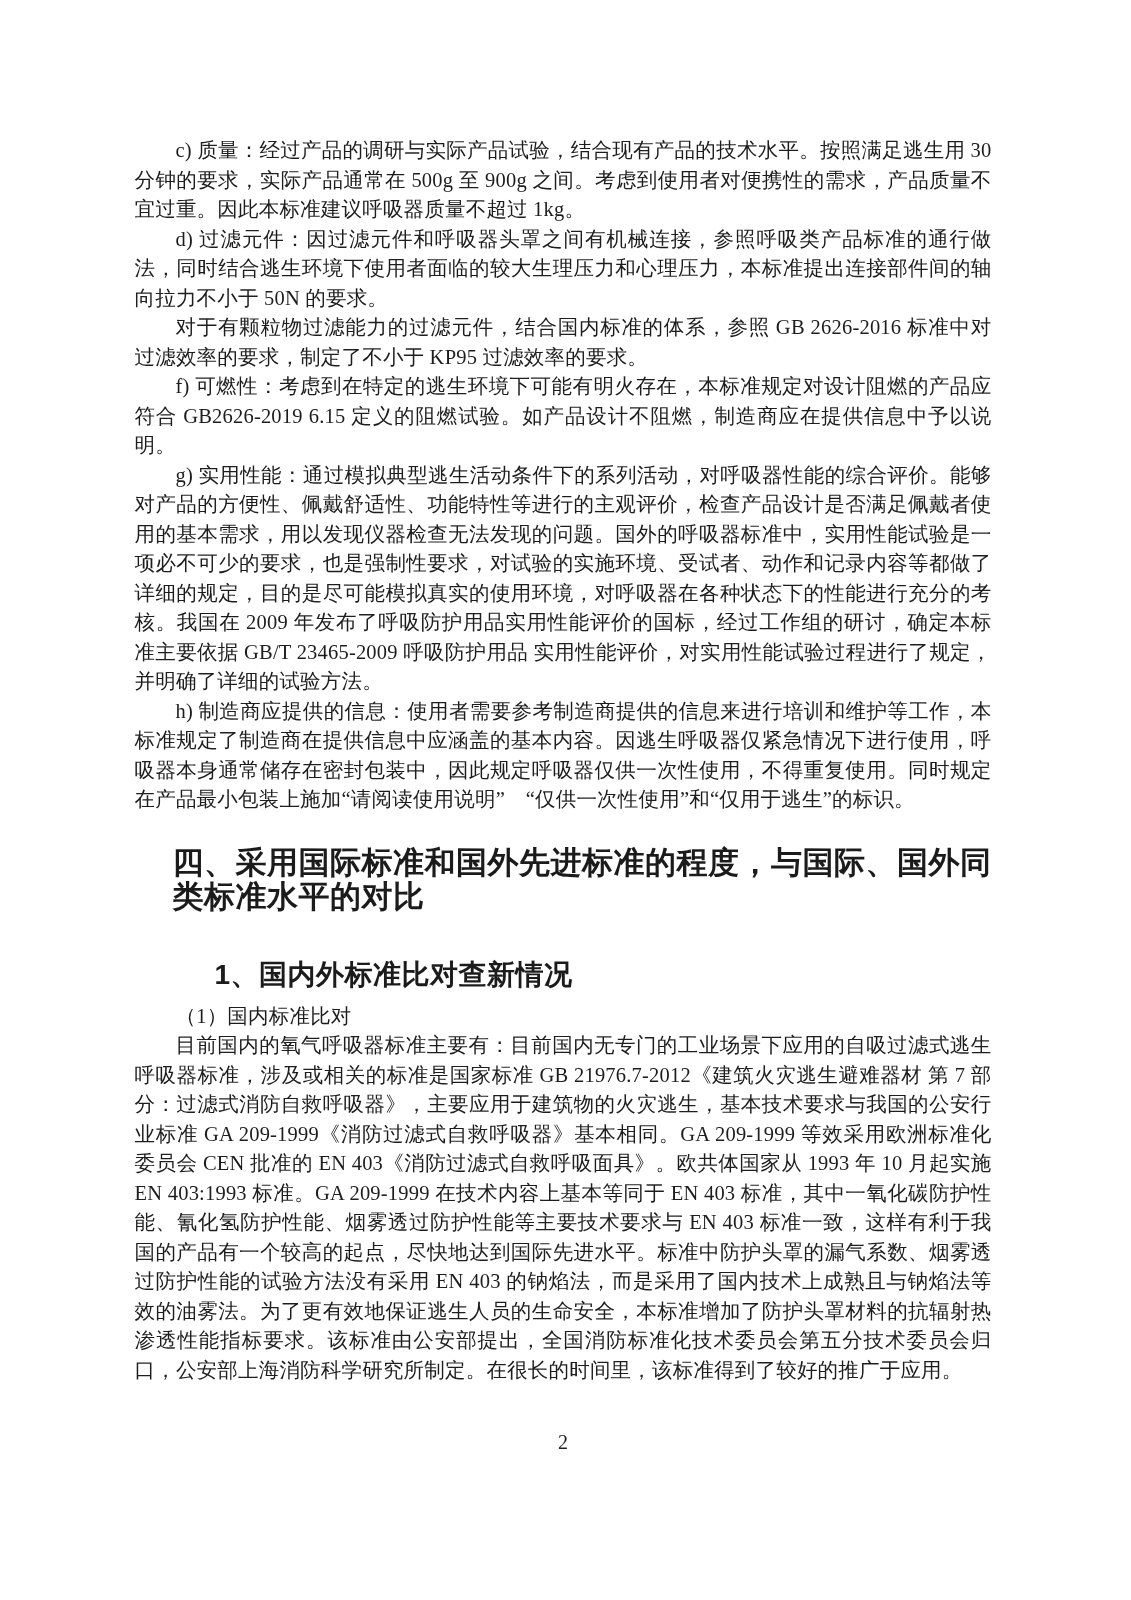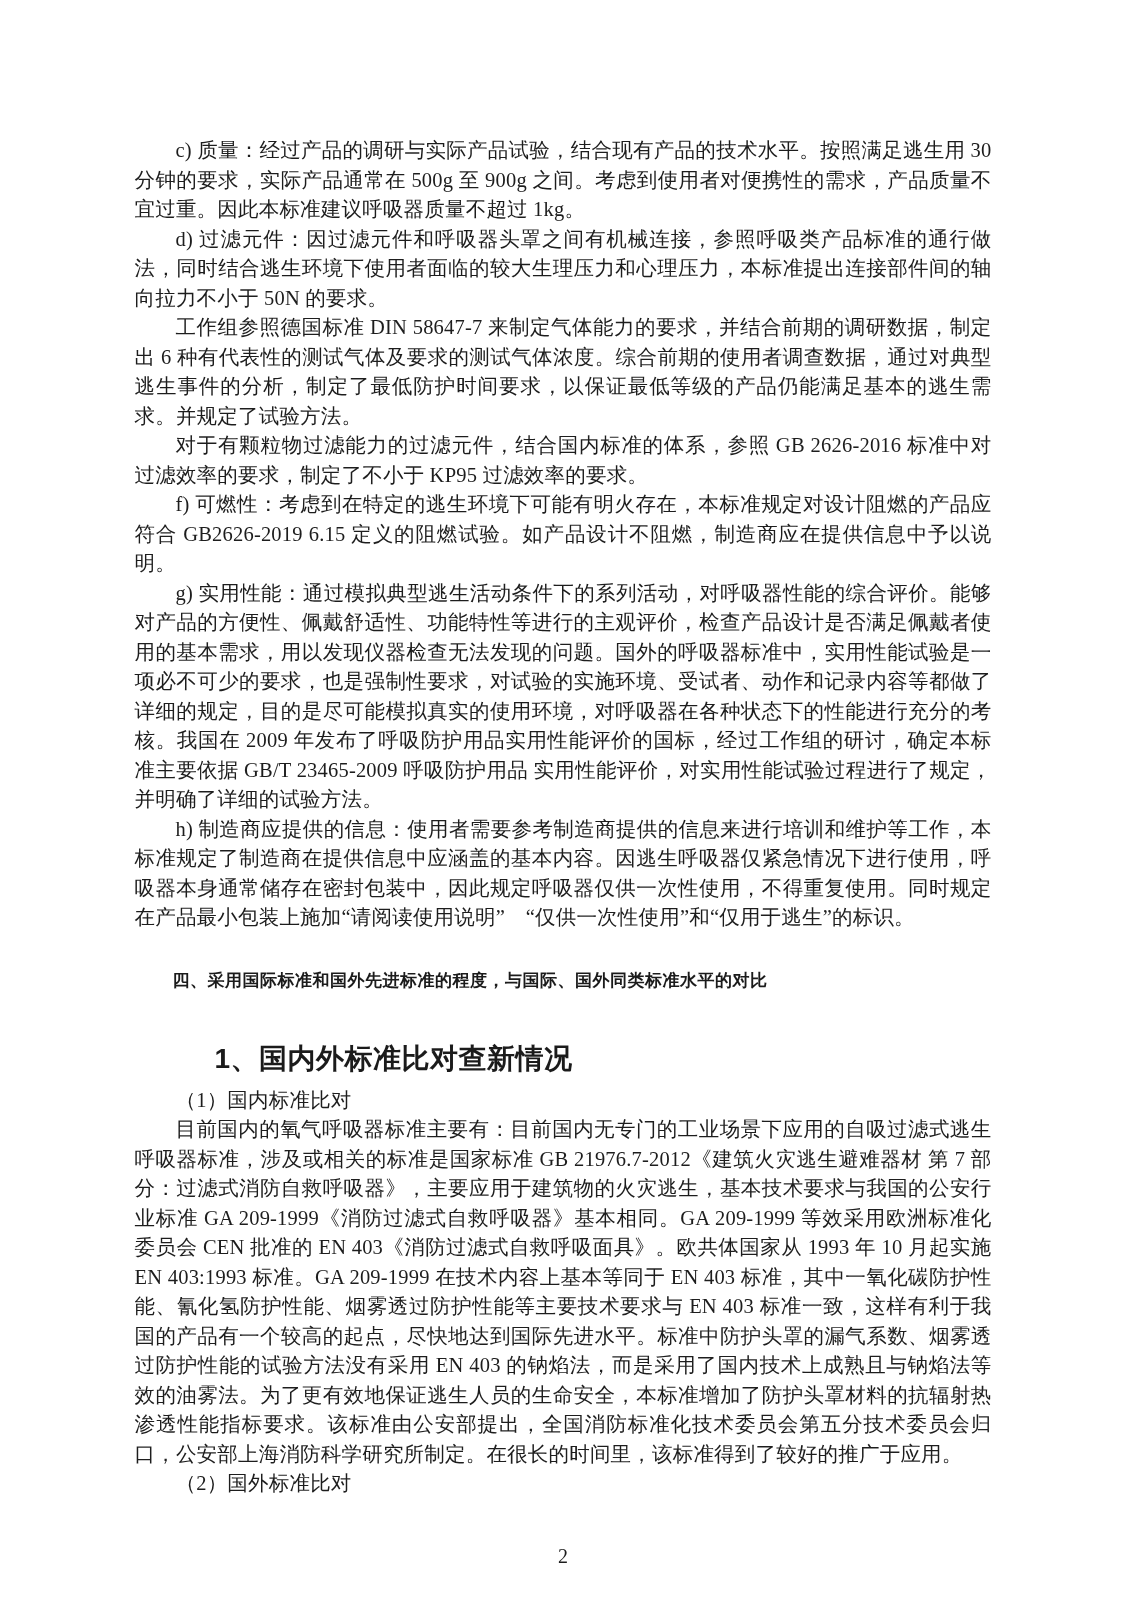--- a/index.html
+++ b/index.html
@@ -27,21 +27,21 @@
     text-justify: inter-ideograph;
     text-indent: 2em;
     color: #1d1d1d;
     letter-spacing: 0.2px;
   }
   .heading-major {
     margin: 31px 0 0 0;
     padding-left: 38px;
     font-family: "Liberation Sans", "DejaVu Sans", sans-serif;
     font-weight: 700;
-    font-size: 17px;
+    font-size: 31px;
     line-height: 34px;
     color: #1b1b1b;
     letter-spacing: 0.5px;
   }
   .heading-sub {
     margin: 46px 0 0 0;
     padding-left: 80px;
     font-family: "Liberation Sans", "DejaVu Sans", sans-serif;
     font-weight: 600;
     font-size: 28px;
@@ -64,36 +64,34 @@
 </style>
 </head>
 <body>
 
 <div class="page">
 
   <p class="body-para">c) 质量：经过产品的调研与实际产品试验，结合现有产品的技术水平。按照满足逃生用 30 分钟的要求，实际产品通常在 500g 至 900g 之间。考虑到使用者对便携性的需求，产品质量不宜过重。因此本标准建议呼吸器质量不超过 1kg。</p>
 
   <p class="body-para">d) 过滤元件：因过滤元件和呼吸器头罩之间有机械连接，参照呼吸类产品标准的通行做法，同时结合逃生环境下使用者面临的较大生理压力和心理压力，本标准提出连接部件间的轴向拉力不小于 50N 的要求。</p>
 
-  <p class="body-para">工作组参照德国标准 DIN 58647-7 来制定气体能力的要求，并结合前期的调研数据，制定出 6 种有代表性的测试气体及要求的测试气体浓度。综合前期的使用者调查数据，通过对典型逃生事件的分析，制定了最低防护时间要求，以保证最低等级的产品仍能满足基本的逃生需求。并规定了试验方法。</p>
 
   <p class="body-para">对于有颗粒物过滤能力的过滤元件，结合国内标准的体系，参照 GB 2626-2016 标准中对过滤效率的要求，制定了不小于 KP95 过滤效率的要求。</p>
 
 
   <p class="body-para">f) 可燃性：考虑到在特定的逃生环境下可能有明火存在，本标准规定对设计阻燃的产品应符合 GB2626-2019 6.15 定义的阻燃试验。如产品设计不阻燃，制造商应在提供信息中予以说明。</p>
 
   <p class="body-para">g) 实用性能：通过模拟典型逃生活动条件下的系列活动，对呼吸器性能的综合评价。能够对产品的方便性、佩戴舒适性、功能特性等进行的主观评价，检查产品设计是否满足佩戴者使用的基本需求，用以发现仪器检查无法发现的问题。国外的呼吸器标准中，实用性能试验是一项必不可少的要求，也是强制性要求，对试验的实施环境、受试者、动作和记录内容等都做了详细的规定，目的是尽可能模拟真实的使用环境，对呼吸器在各种状态下的性能进行充分的考核。我国在 2009 年发布了呼吸防护用品实用性能评价的国标，经过工作组的研讨，确定本标准主要依据 GB/T 23465-2009 呼吸防护用品 实用性能评价，对实用性能试验过程进行了规定，并明确了详细的试验方法。</p>
 
   <p class="body-para">h) 制造商应提供的信息：使用者需要参考制造商提供的信息来进行培训和维护等工作，本标准规定了制造商在提供信息中应涵盖的基本内容。因逃生呼吸器仅紧急情况下进行使用，呼吸器本身通常储存在密封包装中，因此规定呼吸器仅供一次性使用，不得重复使用。同时规定在产品最小包装上施加“请阅读使用说明”　“仅供一次性使用”和“仅用于逃生”的标识。</p>
 
   <h1 class="heading-major">四、采用国际标准和国外先进标准的程度，与国际、国外同类标准水平的对比</h1>
 
   <h2 class="heading-sub">1、国内外标准比对查新情况</h2>
 
   <p class="body-para item-heading">（1）国内标准比对</p>
 
   <p class="body-para">目前国内的氧气呼吸器标准主要有：目前国内无专门的工业场景下应用的自吸过滤式逃生呼吸器标准，涉及或相关的标准是国家标准 GB 21976.7-2012《建筑火灾逃生避难器材 第 7 部分：过滤式消防自救呼吸器》，主要应用于建筑物的火灾逃生，基本技术要求与我国的公安行业标准 GA 209-1999《消防过滤式自救呼吸器》基本相同。GA 209-1999 等效采用欧洲标准化委员会 CEN 批准的 EN 403《消防过滤式自救呼吸面具》。欧共体国家从 1993 年 10 月起实施 EN 403:1993 标准。GA 209-1999 在技术内容上基本等同于 EN 403 标准，其中一氧化碳防护性能、氰化氢防护性能、烟雾透过防护性能等主要技术要求与 EN 403 标准一致，这样有利于我国的产品有一个较高的起点，尽快地达到国际先进水平。标准中防护头罩的漏气系数、烟雾透过防护性能的试验方法没有采用 EN 403 的钠焰法，而是采用了国内技术上成熟且与钠焰法等效的油雾法。为了更有效地保证逃生人员的生命安全，本标准增加了防护头罩材料的抗辐射热渗透性能指标要求。该标准由公安部提出，全国消防标准化技术委员会第五分技术委员会归口，公安部上海消防科学研究所制定。在很长的时间里，该标准得到了较好的推广于应用。</p>
 
-  <p class="body-para">（2）国外标准比对</p>
 
   <p class="body-para page-number">2</p>
 
 </div>
 
 </body></html>

